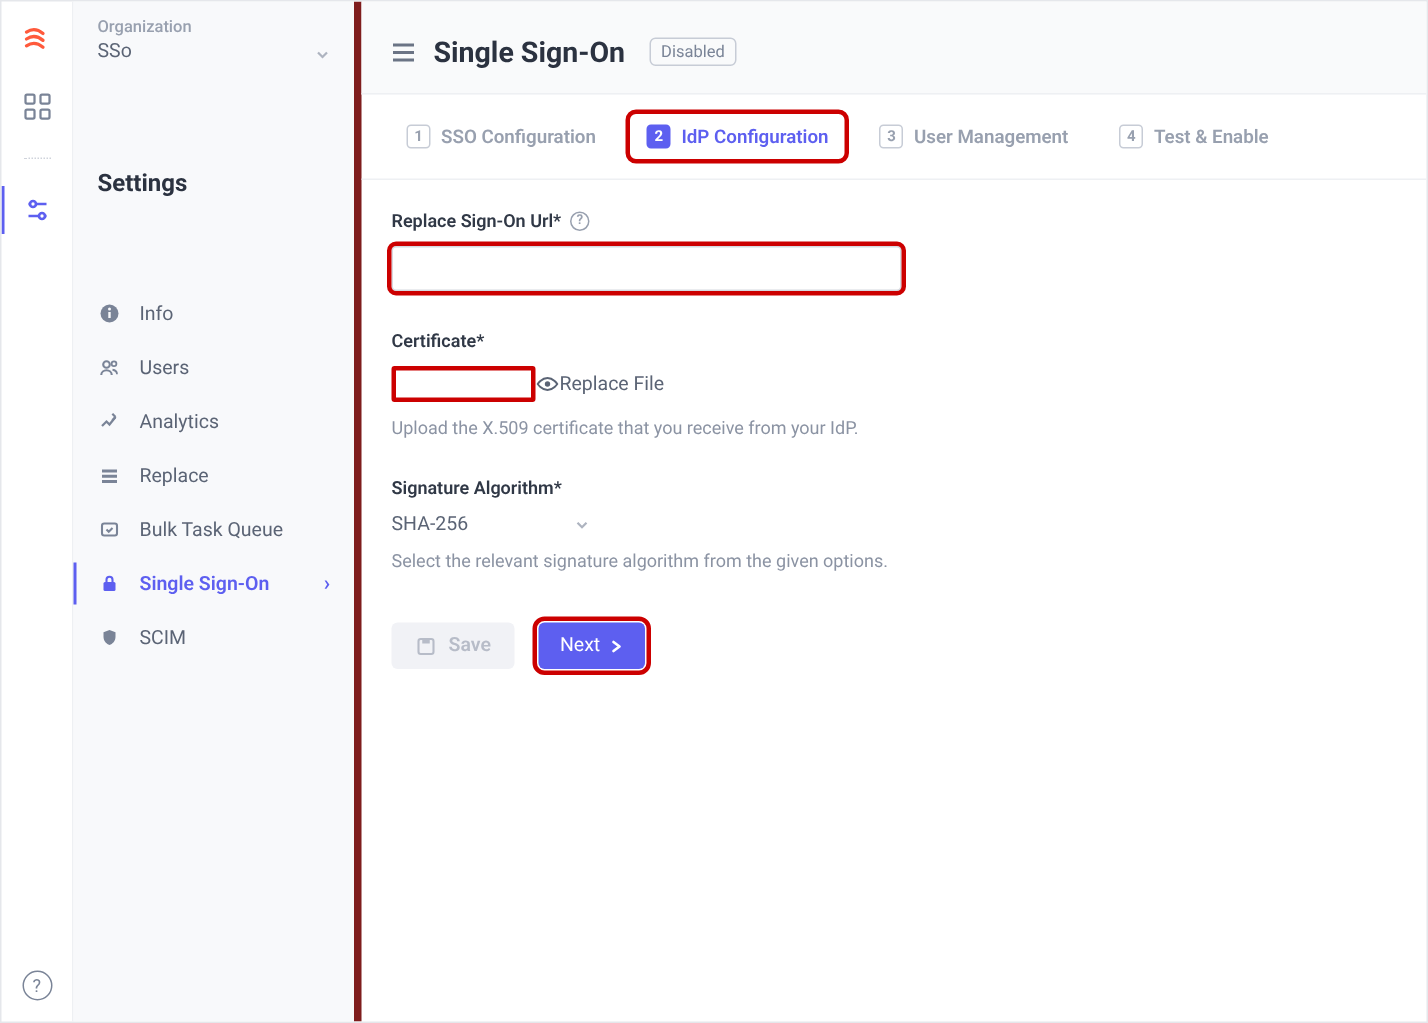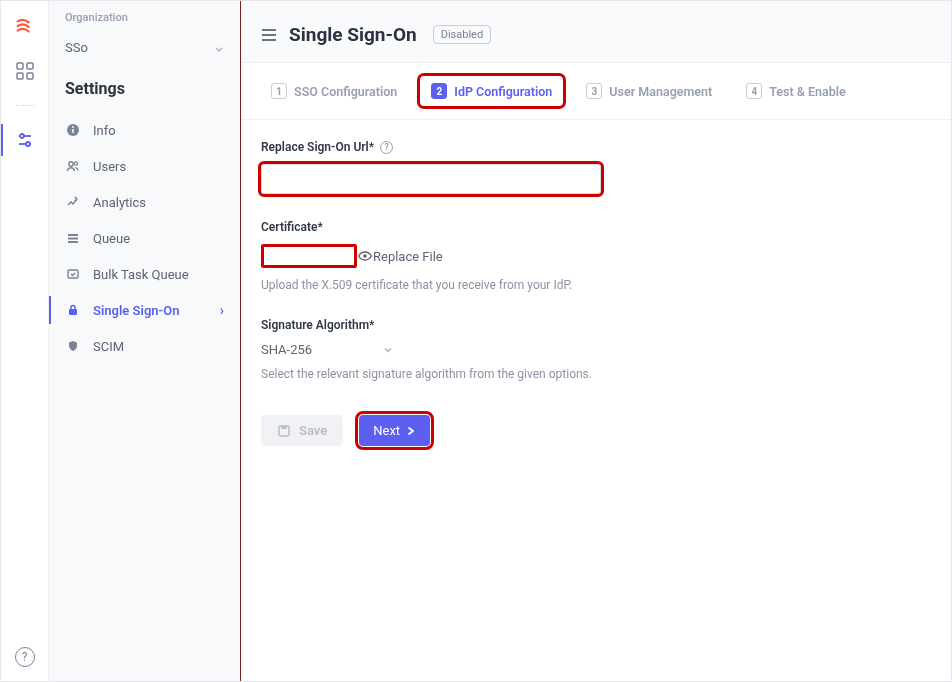--- a/index.html
+++ b/index.html
@@ -6,24 +6,24 @@
   body { font-family: -apple-system, BlinkMacSystemFont, "Segoe UI", Roboto, sans-serif; background: #fff; color: #475161; font-size: 13px; width: 952px; height: 682px; overflow: hidden; border: 1px solid #e5e7eb; }
   .app { display: flex; height: 100%; }
   .leftrail { width: 48px; border-right: 1px solid #eef0f3; display: flex; flex-direction: column; align-items: center; padding-top: 14px; gap: 24px; }
   .logo svg { width: 22px; height: 22px; display: block; }
   .rail-icon { width: 20px; height: 20px; display: flex; align-items: center; justify-content: center; color: #7a8497; }
   .rail-icon.active { color: #5d5ff0; position: relative; }
   .rail-icon.active::before { content: ""; position: absolute; left: -14px; top: -6px; bottom: -6px; width: 2px; background: #5d5ff0; }
   .rail-divider { width: 18px; border-top: 1px dotted #cfd3db; }
   .help-btn { margin-top: auto; margin-bottom: 14px; width: 20px; height: 20px; border: 1.5px solid #7a8497; border-radius: 50%; display: flex; align-items: center; justify-content: center; font-size: 12px; color: #7a8497; cursor: pointer; }
 
-  .sidebar { width: 192px; background: #f8f9fb; border-right: 1px solid #7f1d1d; display: flex; flex-direction: column; }
+  .sidebar { width: 192px; background: #f8f9fb; border-right: 5px solid #7f1d1d; display: flex; flex-direction: column; gap: 46px; }
   .org-block { padding: 10px 16px 16px; }
   .org-label { font-size: 11px; color: #98a0af; font-weight: 500; }
-  .org-select { display: flex; align-items: flex-end; gap: 8px; margin-top: 16px; color: #5b6475; cursor: pointer; }
+  .org-select { display: flex; align-items: flex-end; gap: 8px; margin-top: 3px; color: #5b6475; cursor: pointer; }
   .org-select .chev { margin-left: auto; color: #aeb4c0; }
   .settings-title { font-size: 16px; font-weight: 700; color: #2b3240; padding: 8px 16px 14px; }
   .nav { display: flex; flex-direction: column; }
   .nav-item { display: flex; align-items: center; gap: 12px; padding: 10px 16px; color: #5b6475; cursor: pointer; font-size: 13px; }
   .nav-item .nicon { width: 16px; height: 16px; display: flex; align-items: center; justify-content: center; color: #7a8497; }
   .nav-item.active { color: #5d5ff0; font-weight: 600; position: relative; }
   .nav-item.active .nicon { color: #5d5ff0; }
   .nav-item.active::before { content: ""; position: absolute; left: 0; top: 4px; bottom: 4px; width: 2px; background: #5d5ff0; }
   .nav-item .arrow { margin-left: auto; color: #5d5ff0; font-size: 14px; }
 
@@ -138,21 +138,21 @@
         <span>Analytics</span>
       </div>
       <div class="nav-item">
         <span class="nicon">
             <svg width="14" height="14" viewBox="0 0 14 14">
               <rect x="2" y="3" width="10" height="2" fill="currentColor"></rect>
               <rect x="2" y="6.5" width="10" height="2" fill="currentColor"></rect>
               <rect x="2" y="10" width="10" height="2" fill="currentColor"></rect>
             </svg>
           </span>
-        <span>Queue</span>
+        <span>Replace</span>
       </div>
       <div class="nav-item">
         <span class="nicon">
             <svg width="14" height="14" viewBox="0 0 14 14">
               <rect x="2" y="3" width="10" height="8" rx="1.5" fill="none" stroke="currentColor" stroke-width="1.4"></rect>
               <path d="M5 7l1.5 1.5L9 6" stroke="currentColor" stroke-width="1.4" fill="none"></path>
             </svg>
           </span>
         <span>Bulk Task Queue</span>
       </div>

